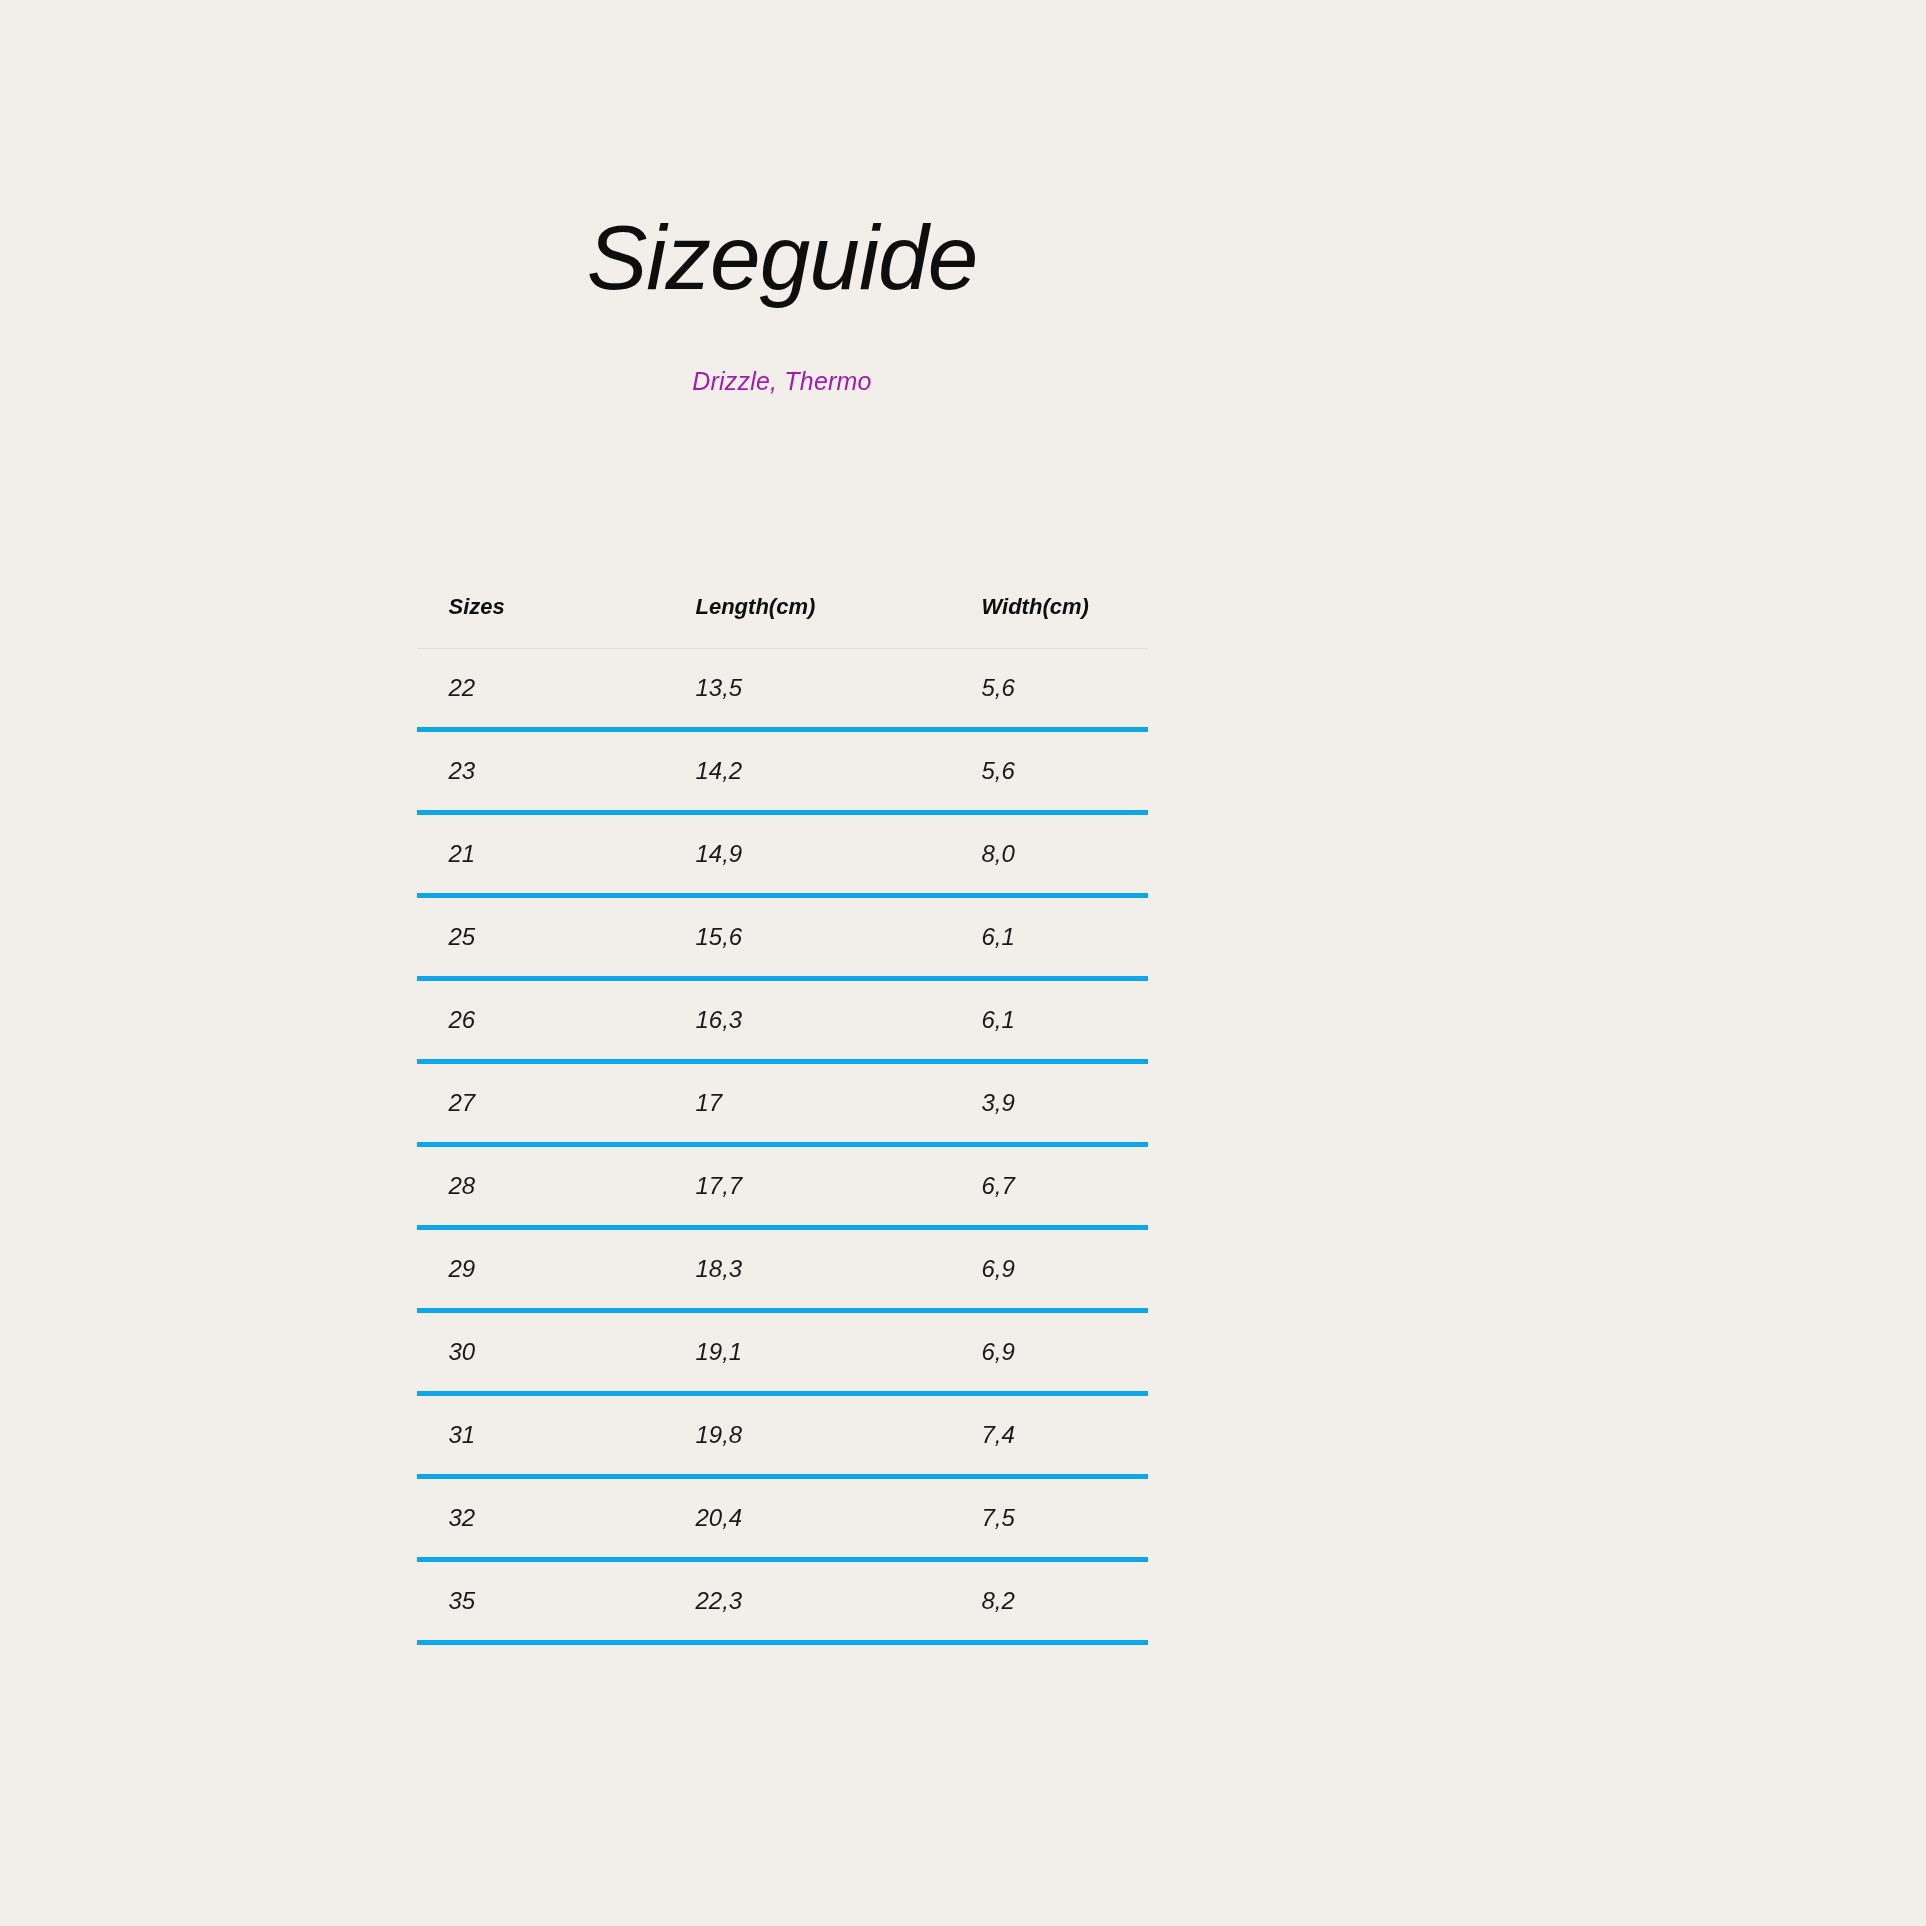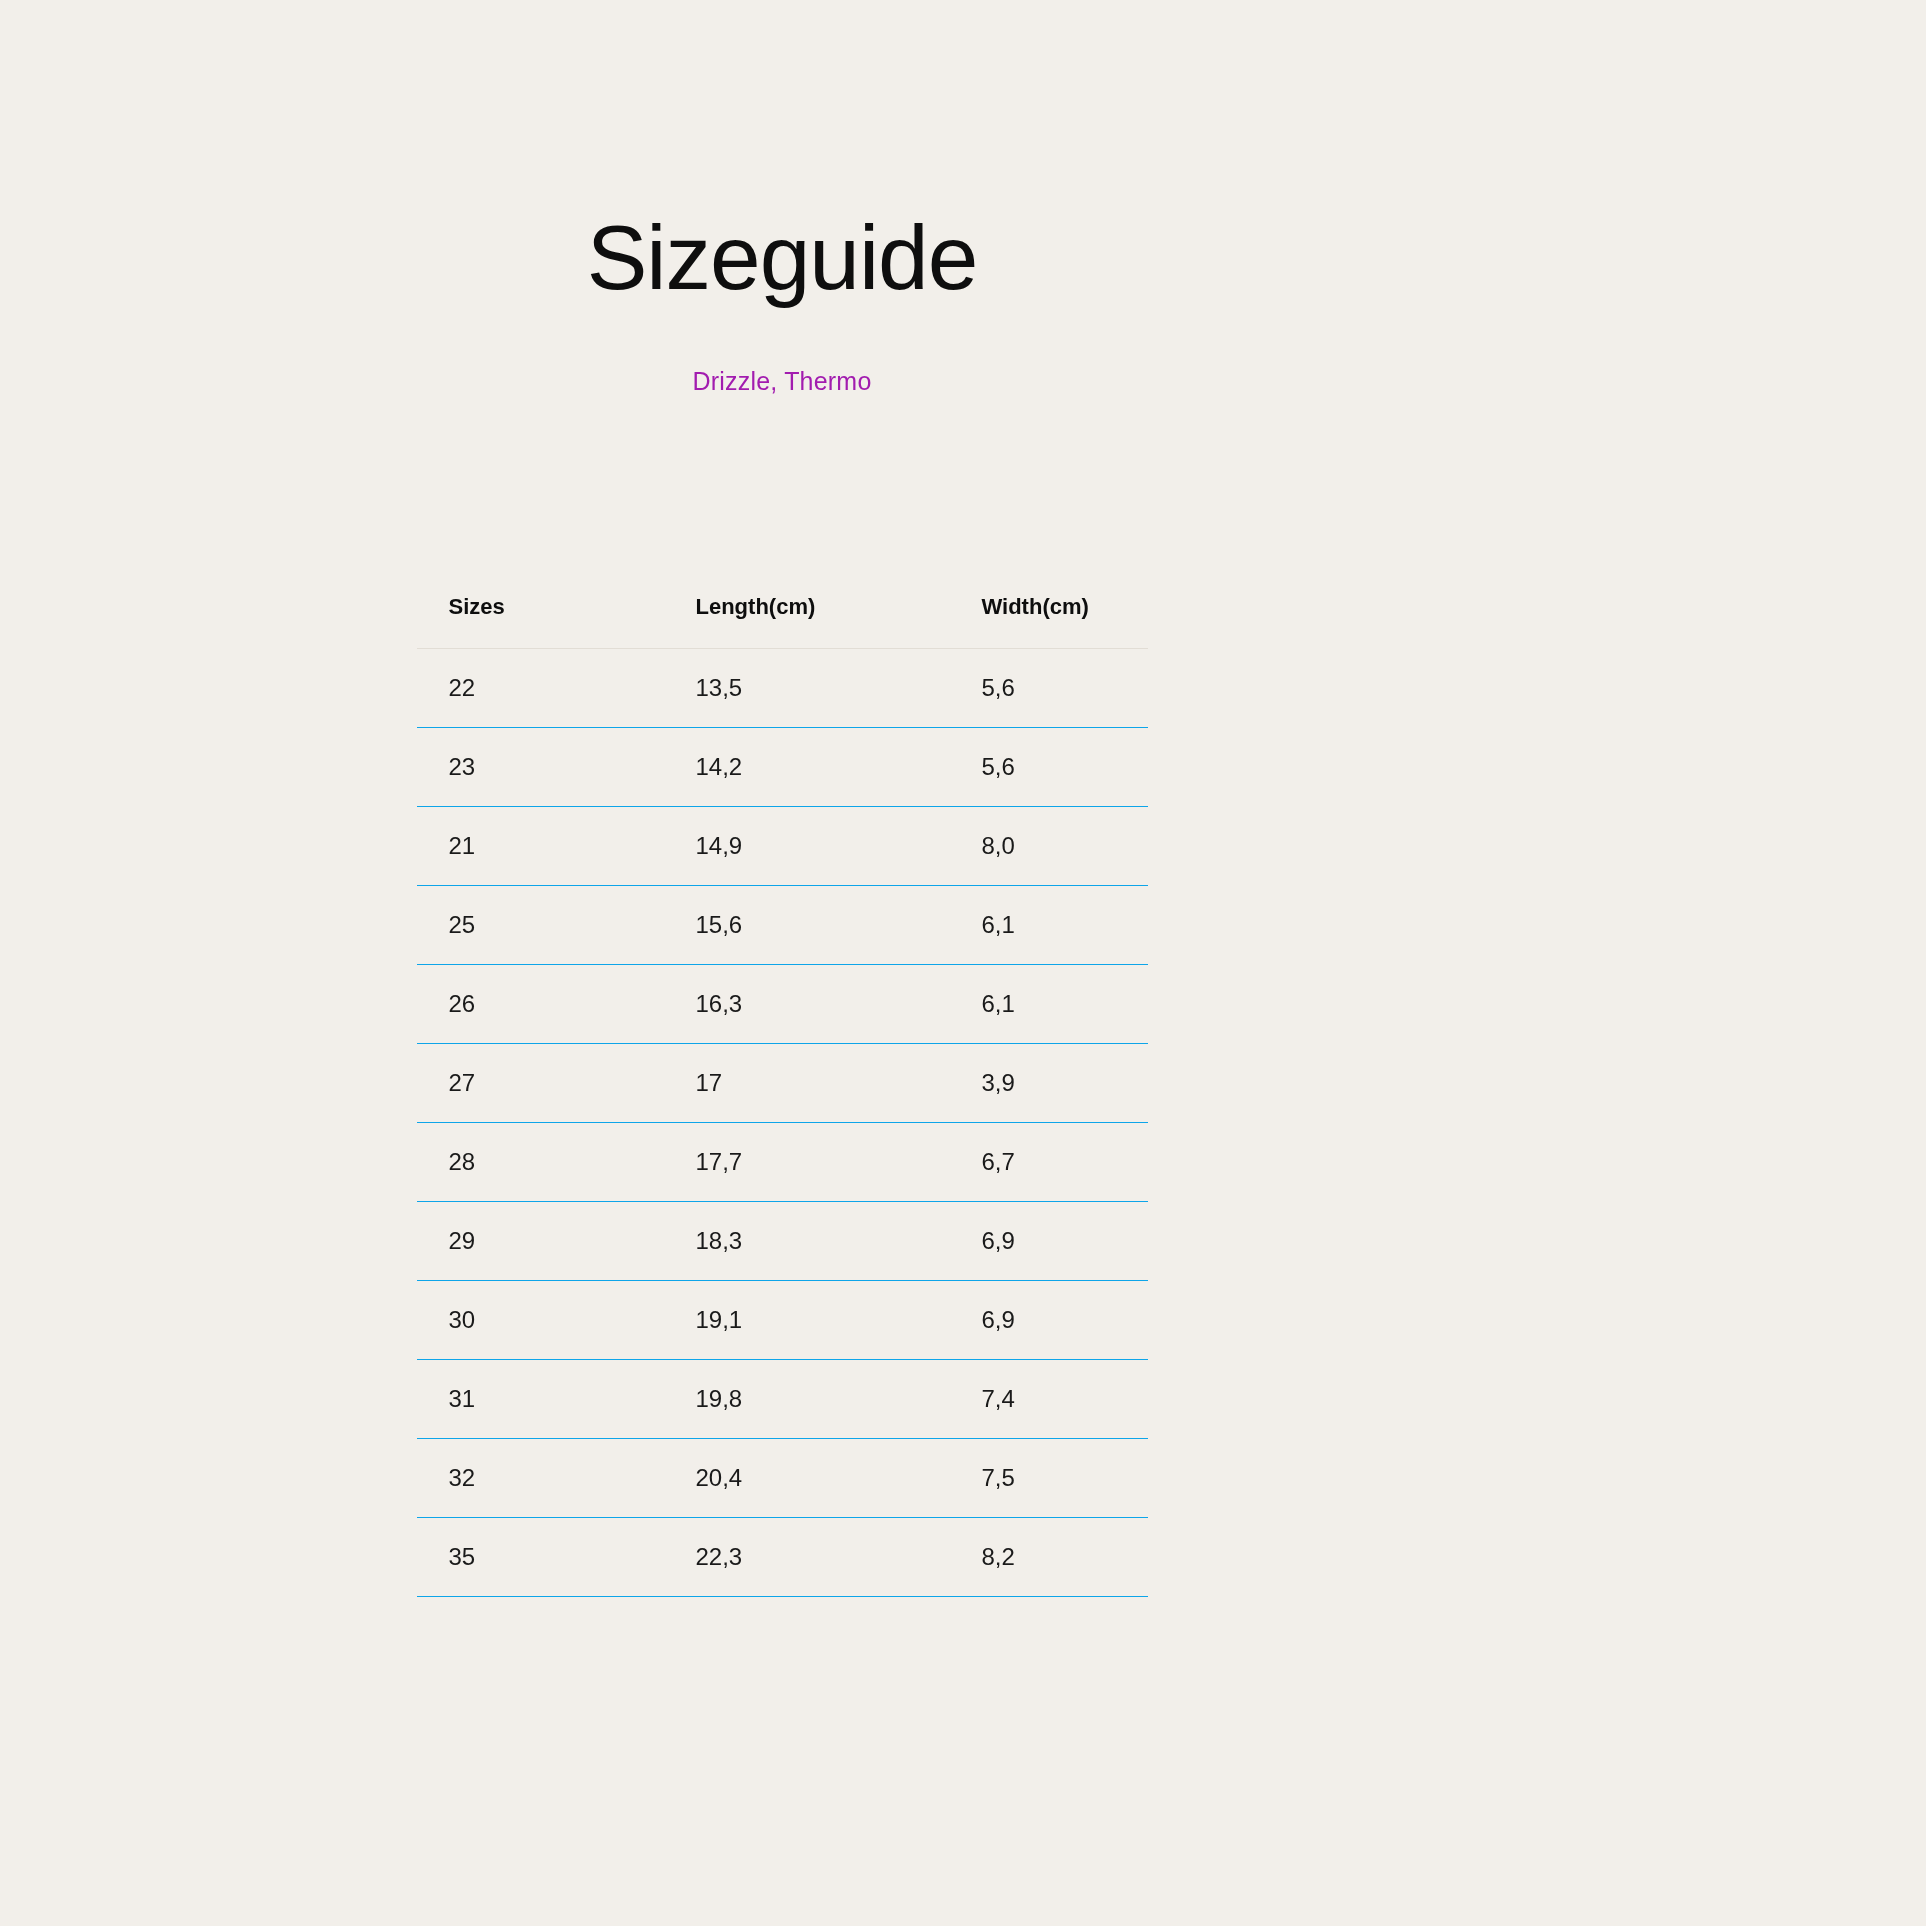--- a/index.html
+++ b/index.html
@@ -12,20 +12,21 @@
     height: 1927px;
     background: #f2efea;
     font-family: "Liberation Sans", sans-serif;
     color: #111111;
     overflow: hidden;
   }
   .page {
     width: 1564px;
     height: 1927px;
     position: relative;
+    font-style: italic;
   }
   .header {
     text-align: center;
     padding-top: 210px;
   }
   .title {
     font-size: 91px;
     font-weight: 400;
     letter-spacing: -1px;
     line-height: 1.05;
@@ -57,21 +58,21 @@
     color: #0e0e0e;
     padding: 22px 0 28px 32px;
     border-bottom: 1px solid #e2ddd5;
   }
   table.sizetable td {
     text-align: left;
     font-size: 24px;
     font-weight: 400;
     color: #1a1a1a;
     padding: 25px 0 25px 32px;
-    border-bottom: 1px solid #0ea5e9;
+    border-bottom: 5px solid #0ea5e9;
   }
   table.sizetable col.c1 { width: 247px; }
   table.sizetable col.c2 { width: 286px; }
   table.sizetable col.c3 { width: 198px; }
 </style>
 </head>
 <body>
 
 <div class="page">
 

